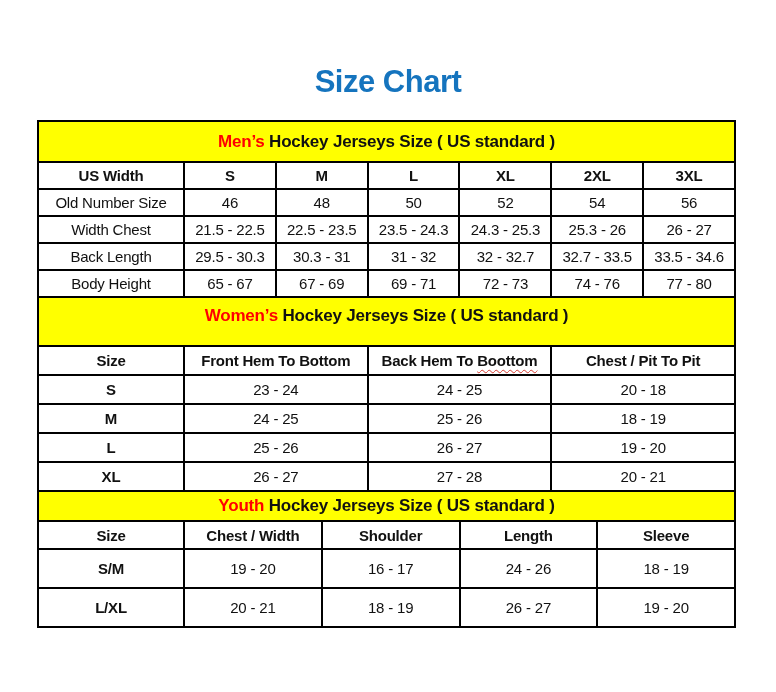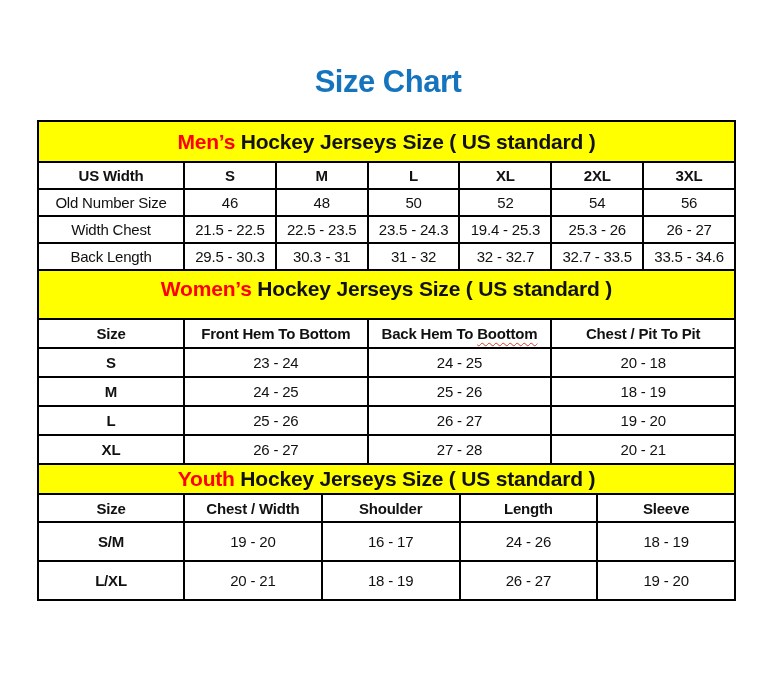--- a/index.html
+++ b/index.html
@@ -30,21 +30,21 @@
     left: 37px;
     top: 120px;
     width: 699px;
   }
   .banner {
     box-sizing: border-box;
     border: 2px solid #000;
     background: #FFFF00;
     text-align: center;
     font-weight: bold;
-    font-size: 21px;
+    font-size: 17px;
     color: #111;
     letter-spacing: -0.2px;
   }
   .banner .hl { color: #FF0000; }
   .banner-mens  { height: 43px; line-height: 39px; }
   .banner-womens{ height: 51px; line-height: 35px; margin-top: -2px; }
   .banner-youth { height: 32px; line-height: 28px; margin-top: -2px; }
   table {
     border-collapse: collapse;
     table-layout: fixed;
@@ -115,32 +115,41 @@
       <td>50</td>
       <td>52</td>
       <td>54</td>
       <td>56</td>
     </tr>
     <tr>
       <td>Width Chest</td>
       <td>21.5 - 22.5</td>
       <td>22.5 - 23.5</td>
       <td>23.5 - 24.3</td>
-      <td>19.4 - 25.3</td>
+      <td>24.3 - 25.3</td>
       <td>25.3 - 26</td>
       <td>26 - 27</td>
     </tr>
     <tr>
       <td>Back Length</td>
       <td>29.5 - 30.3</td>
       <td>30.3 - 31</td>
       <td>31 - 32</td>
       <td>32 - 32.7</td>
       <td>32.7 - 33.5</td>
       <td>33.5 - 34.6</td>
+    </tr>
+    <tr>
+      <td>Body Height</td>
+      <td>65 - 67</td>
+      <td>67 - 69</td>
+      <td>69 - 71</td>
+      <td>72 - 73</td>
+      <td>74 - 76</td>
+      <td>77 - 80</td>
     </tr>
   </tbody>
     </table>
 
   <div class="banner banner-womens"><span class="hl">Women’s</span><span> Hockey Jerseys Size ( US standard )</span></div>
 
   <table class="womens-table">
     <colgroup>
         <col style="width:146px">
         <col>

